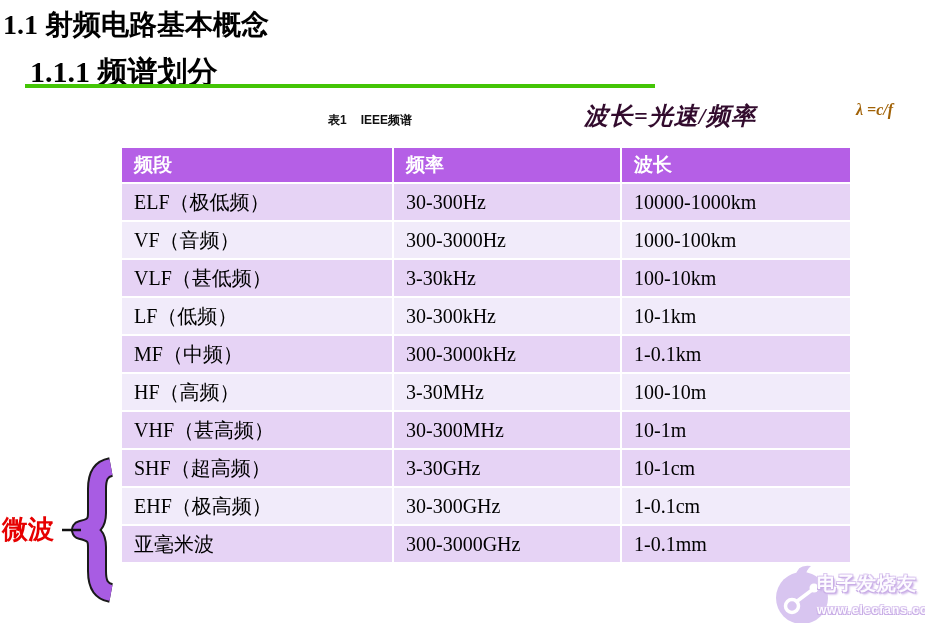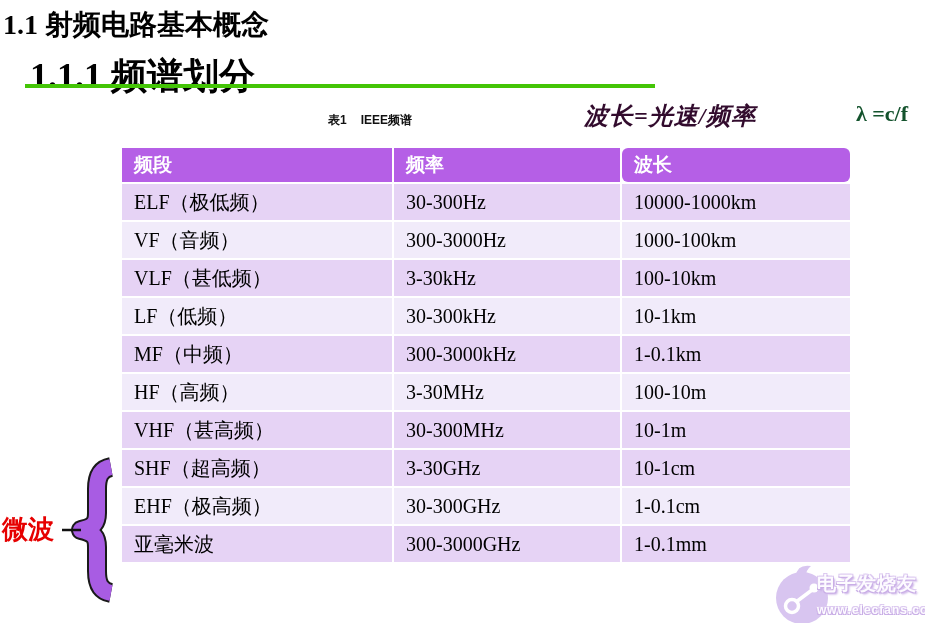--- a/index.html
+++ b/index.html
@@ -2,38 +2,38 @@
 <html><head>
 <meta charset="utf-8">
 <style>
   html,body{margin:0;padding:0;}
   body{width:925px;height:623px;position:relative;overflow:hidden;background:#ffffff;
        font-family:"Liberation Serif",serif;}
   .abs{position:absolute;}
 
   .page-title{left:3px;top:6px;font-size:28px;font-weight:bold;color:#000;
               font-family:"Liberation Serif",serif;white-space:nowrap;}
-  .page-subtitle{left:30px;top:52px;font-size:36px;font-weight:bold;color:#000;
+  .page-subtitle{left:30px;top:52px;font-size:30px;font-weight:bold;color:#000;
                  font-family:"Liberation Serif",serif;white-space:nowrap;}
   .green-underline{left:25px;top:84px;width:630px;height:4px;background:var(--underline,#44C506);}
 
   .table-caption{left:328px;top:112px;font-size:12px;font-weight:bold;color:#111;
                  font-family:"Liberation Sans",sans-serif;white-space:nowrap;}
   .table-caption .cap-label{margin-right:14px;}
   .formula-cn{left:584px;top:100px;font-size:24px;font-style:italic;font-weight:bold;
               color:#320b2d;letter-spacing:1px;white-space:nowrap;}
-  .formula-sym{left:856px;top:101px;font-size:22px;font-weight:bold;
-               color:#14532d;white-space:nowrap;}
+  .formula-sym{left:856px;top:101px;font-size:16px;font-style:italic;font-weight:bold;
+               color:#a16207;white-space:nowrap;}
 
   table.spectrum{left:120px;top:146px;border-collapse:separate;border-spacing:2px;}
   table.spectrum th{background:var(--header-bg,#B55FE6);color:#fff;text-align:left;
                     font:bold 19px "Liberation Sans",sans-serif;padding:4px 12px;height:25px;}
   table.spectrum th.c1{width:246px;margin-left:48px;}
   table.spectrum th.c2{width:202px;}
-  table.spectrum th.c3{width:204px;border-radius:6px;}
+  table.spectrum th.c3{width:204px;}
   table.spectrum td{font-size:20px;font-family:"Liberation Serif",serif;color:#000;
                     padding:3px 12px;height:30px;}
   table.spectrum tr.odd td{background:var(--row-odd,#E6D3F5);}
   table.spectrum tr.even td{background:var(--row-even,#F1EBFA);}
 
   .microwave-label{left:2px;top:512px;font-size:26px;font-weight:bold;
                    color:var(--annotation-red,#E60000);white-space:nowrap;}
   .brace-svg{left:55px;top:455px;}
 
   .wm-logo{left:770px;top:560px;}

